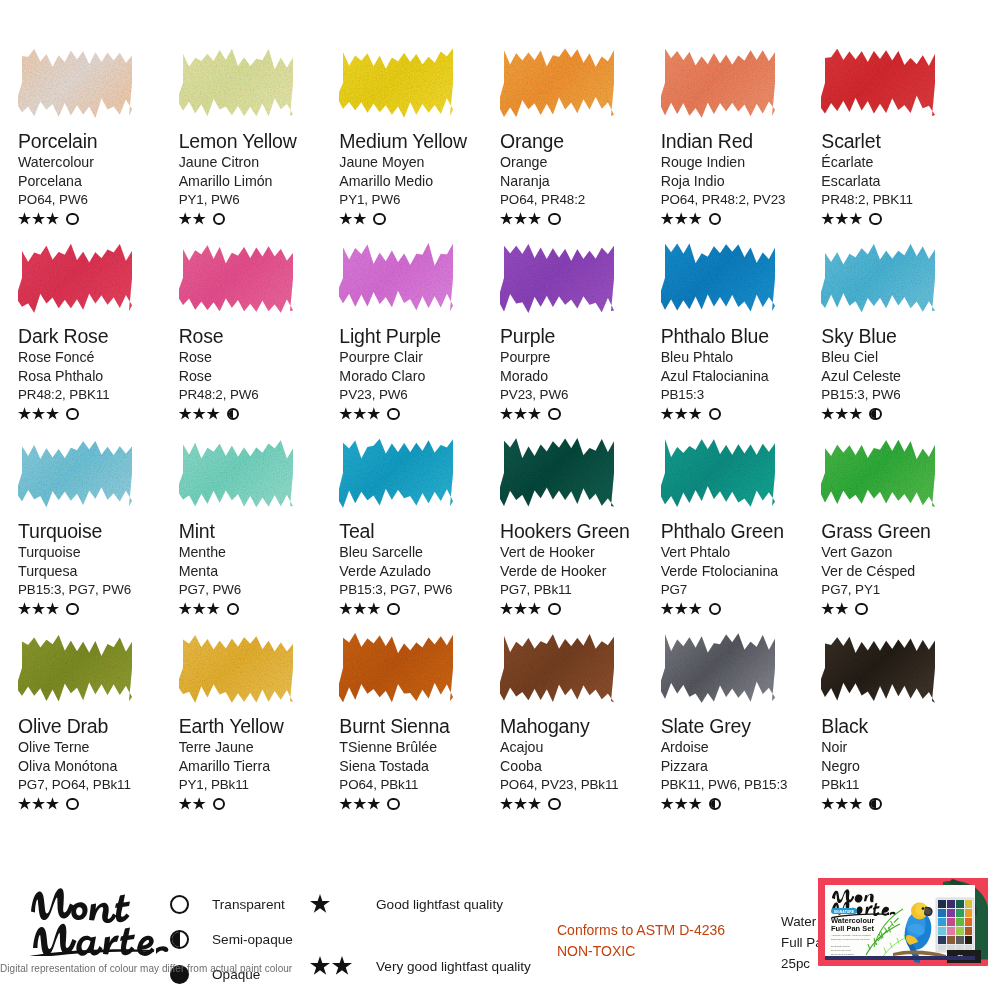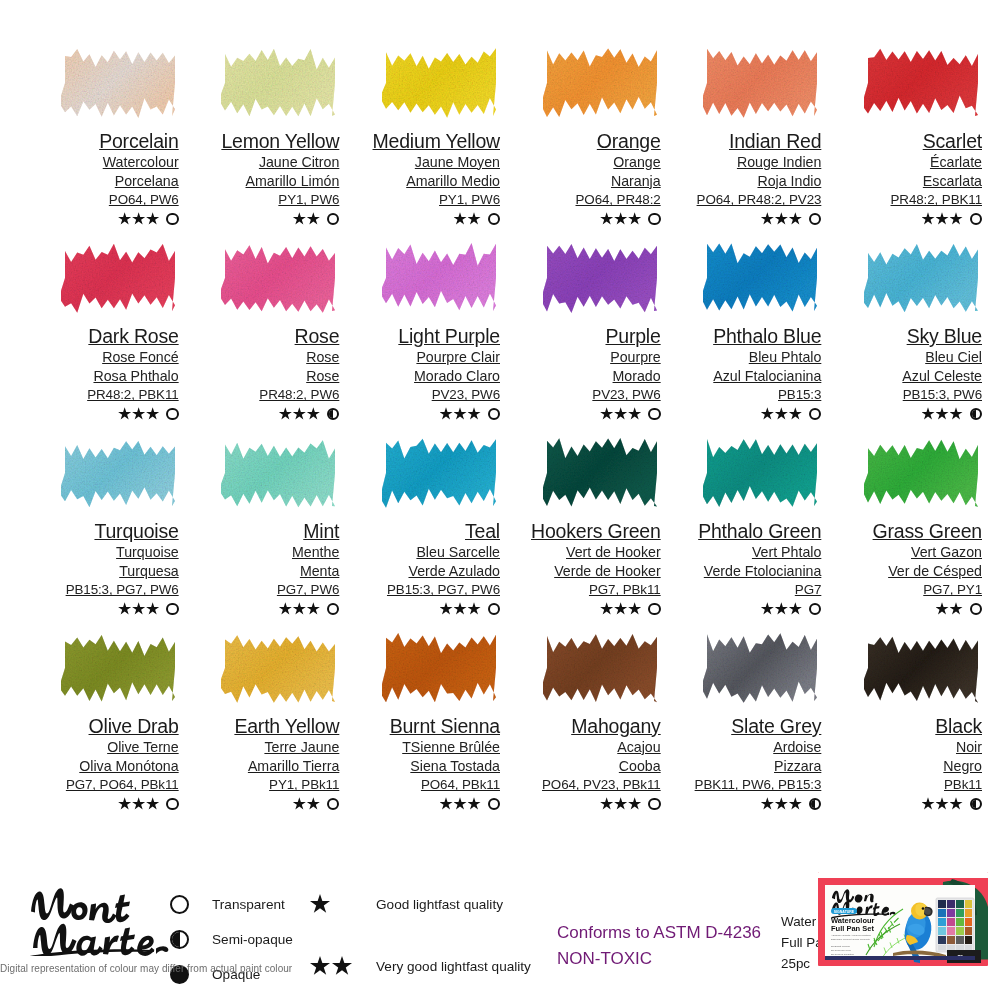--- a/index.html
+++ b/index.html
@@ -21,23 +21,22 @@
     display: grid;
     grid-template-columns: repeat(6, 1fr);
     grid-template-rows: repeat(4, 195px);
     padding: 44px 18px 0 18px;
     box-sizing: border-box;
   }
 
   .swatch-cell {
     display: flex;
     flex-direction: column;
-    align-items: flex-end;
+    align-items: flex-start;
     text-align: center;
-    text-decoration: underline;
   }
 
   .swatch-paint {
     width: 118px;
     height: 78px;
     position: relative;
     margin-bottom: 9px;
   }
   .swatch-paint .blob {
     position: absolute;
@@ -161,23 +160,23 @@
   .legend-row .big-star {
     width: 20px; height: 20px;
     background: #111;
     clip-path: polygon(50% 0%, 61.8% 35.5%, 100% 35.5%, 69% 57.3%, 80.9% 93.5%, 50% 71%, 19.1% 93.5%, 31% 57.3%, 0% 35.5%, 38.2% 35.5%);
   }
 
   #compliance {
     position: absolute;
     left: 557px;
     top: 48px;
-    font-size: 17px;
+    font-size: 14px;
     line-height: 1.5;
-    color: #701a75;
+    color: #c2410c;
     white-space: nowrap;
   }
   #product-label {
     position: absolute;
     left: 740px;
     top: 40px;
     font-size: 13.4px;
     line-height: 1.55;
     color: #1b1b1b;
     white-space: nowrap;

